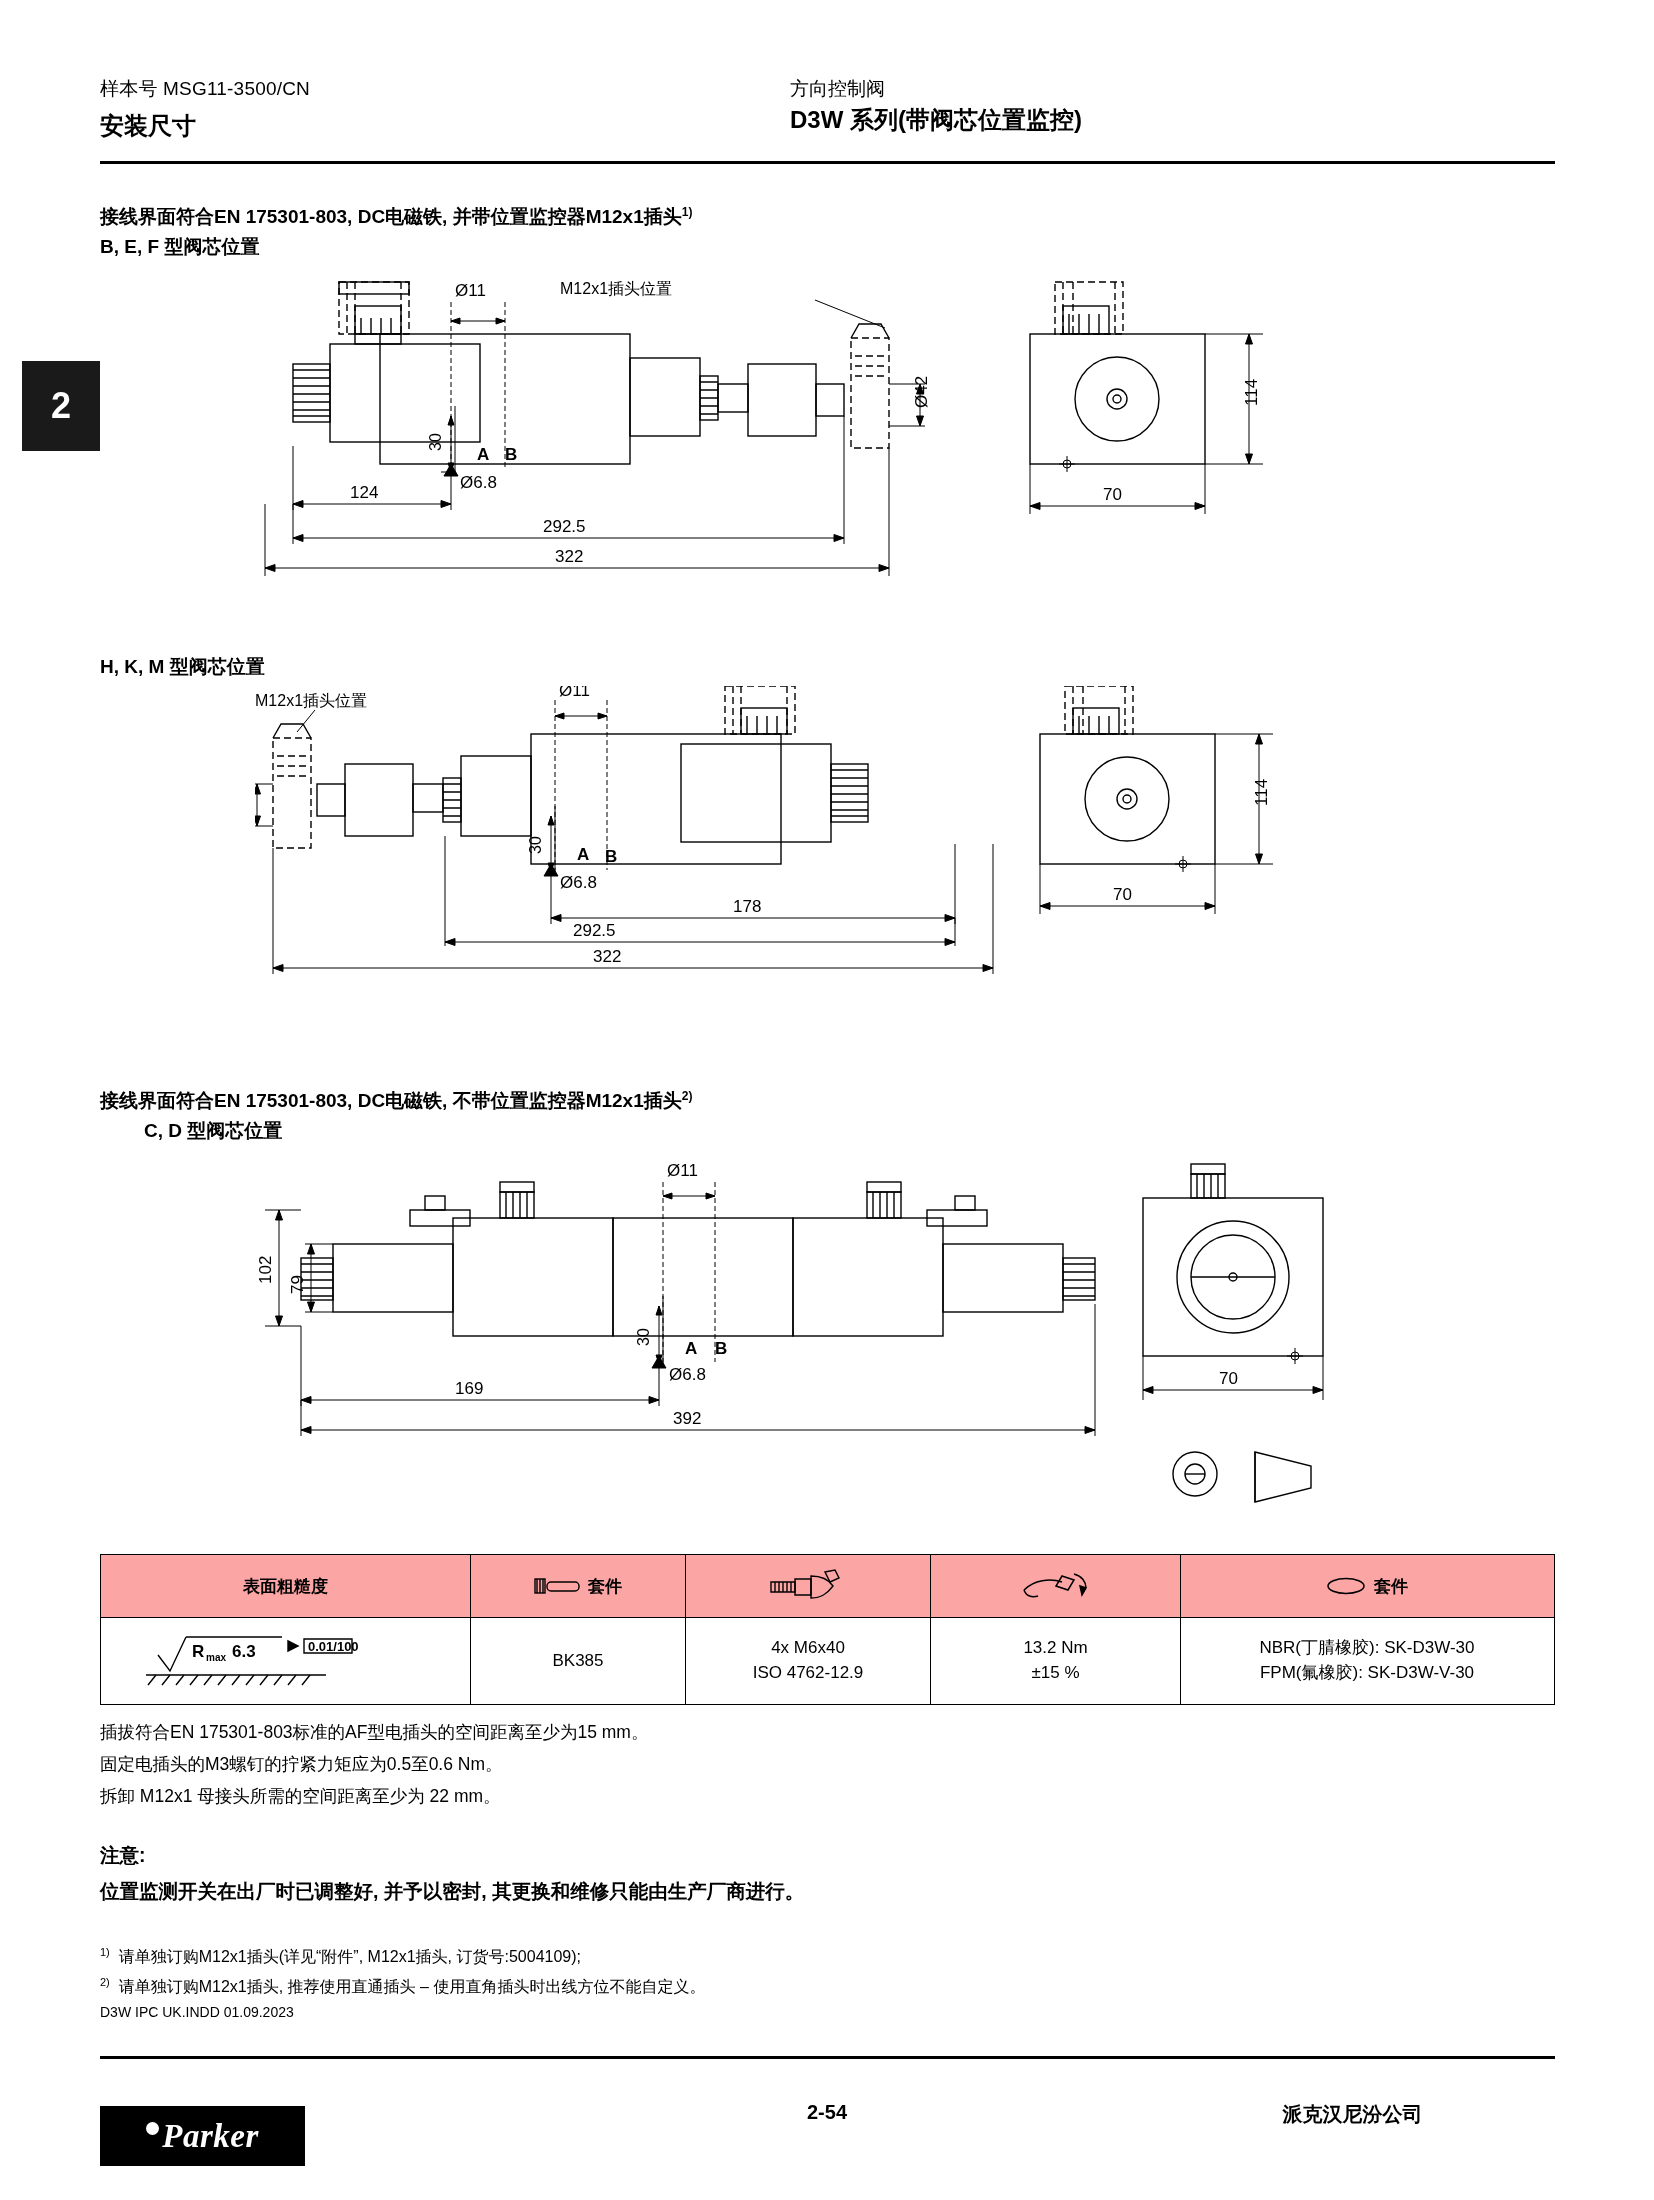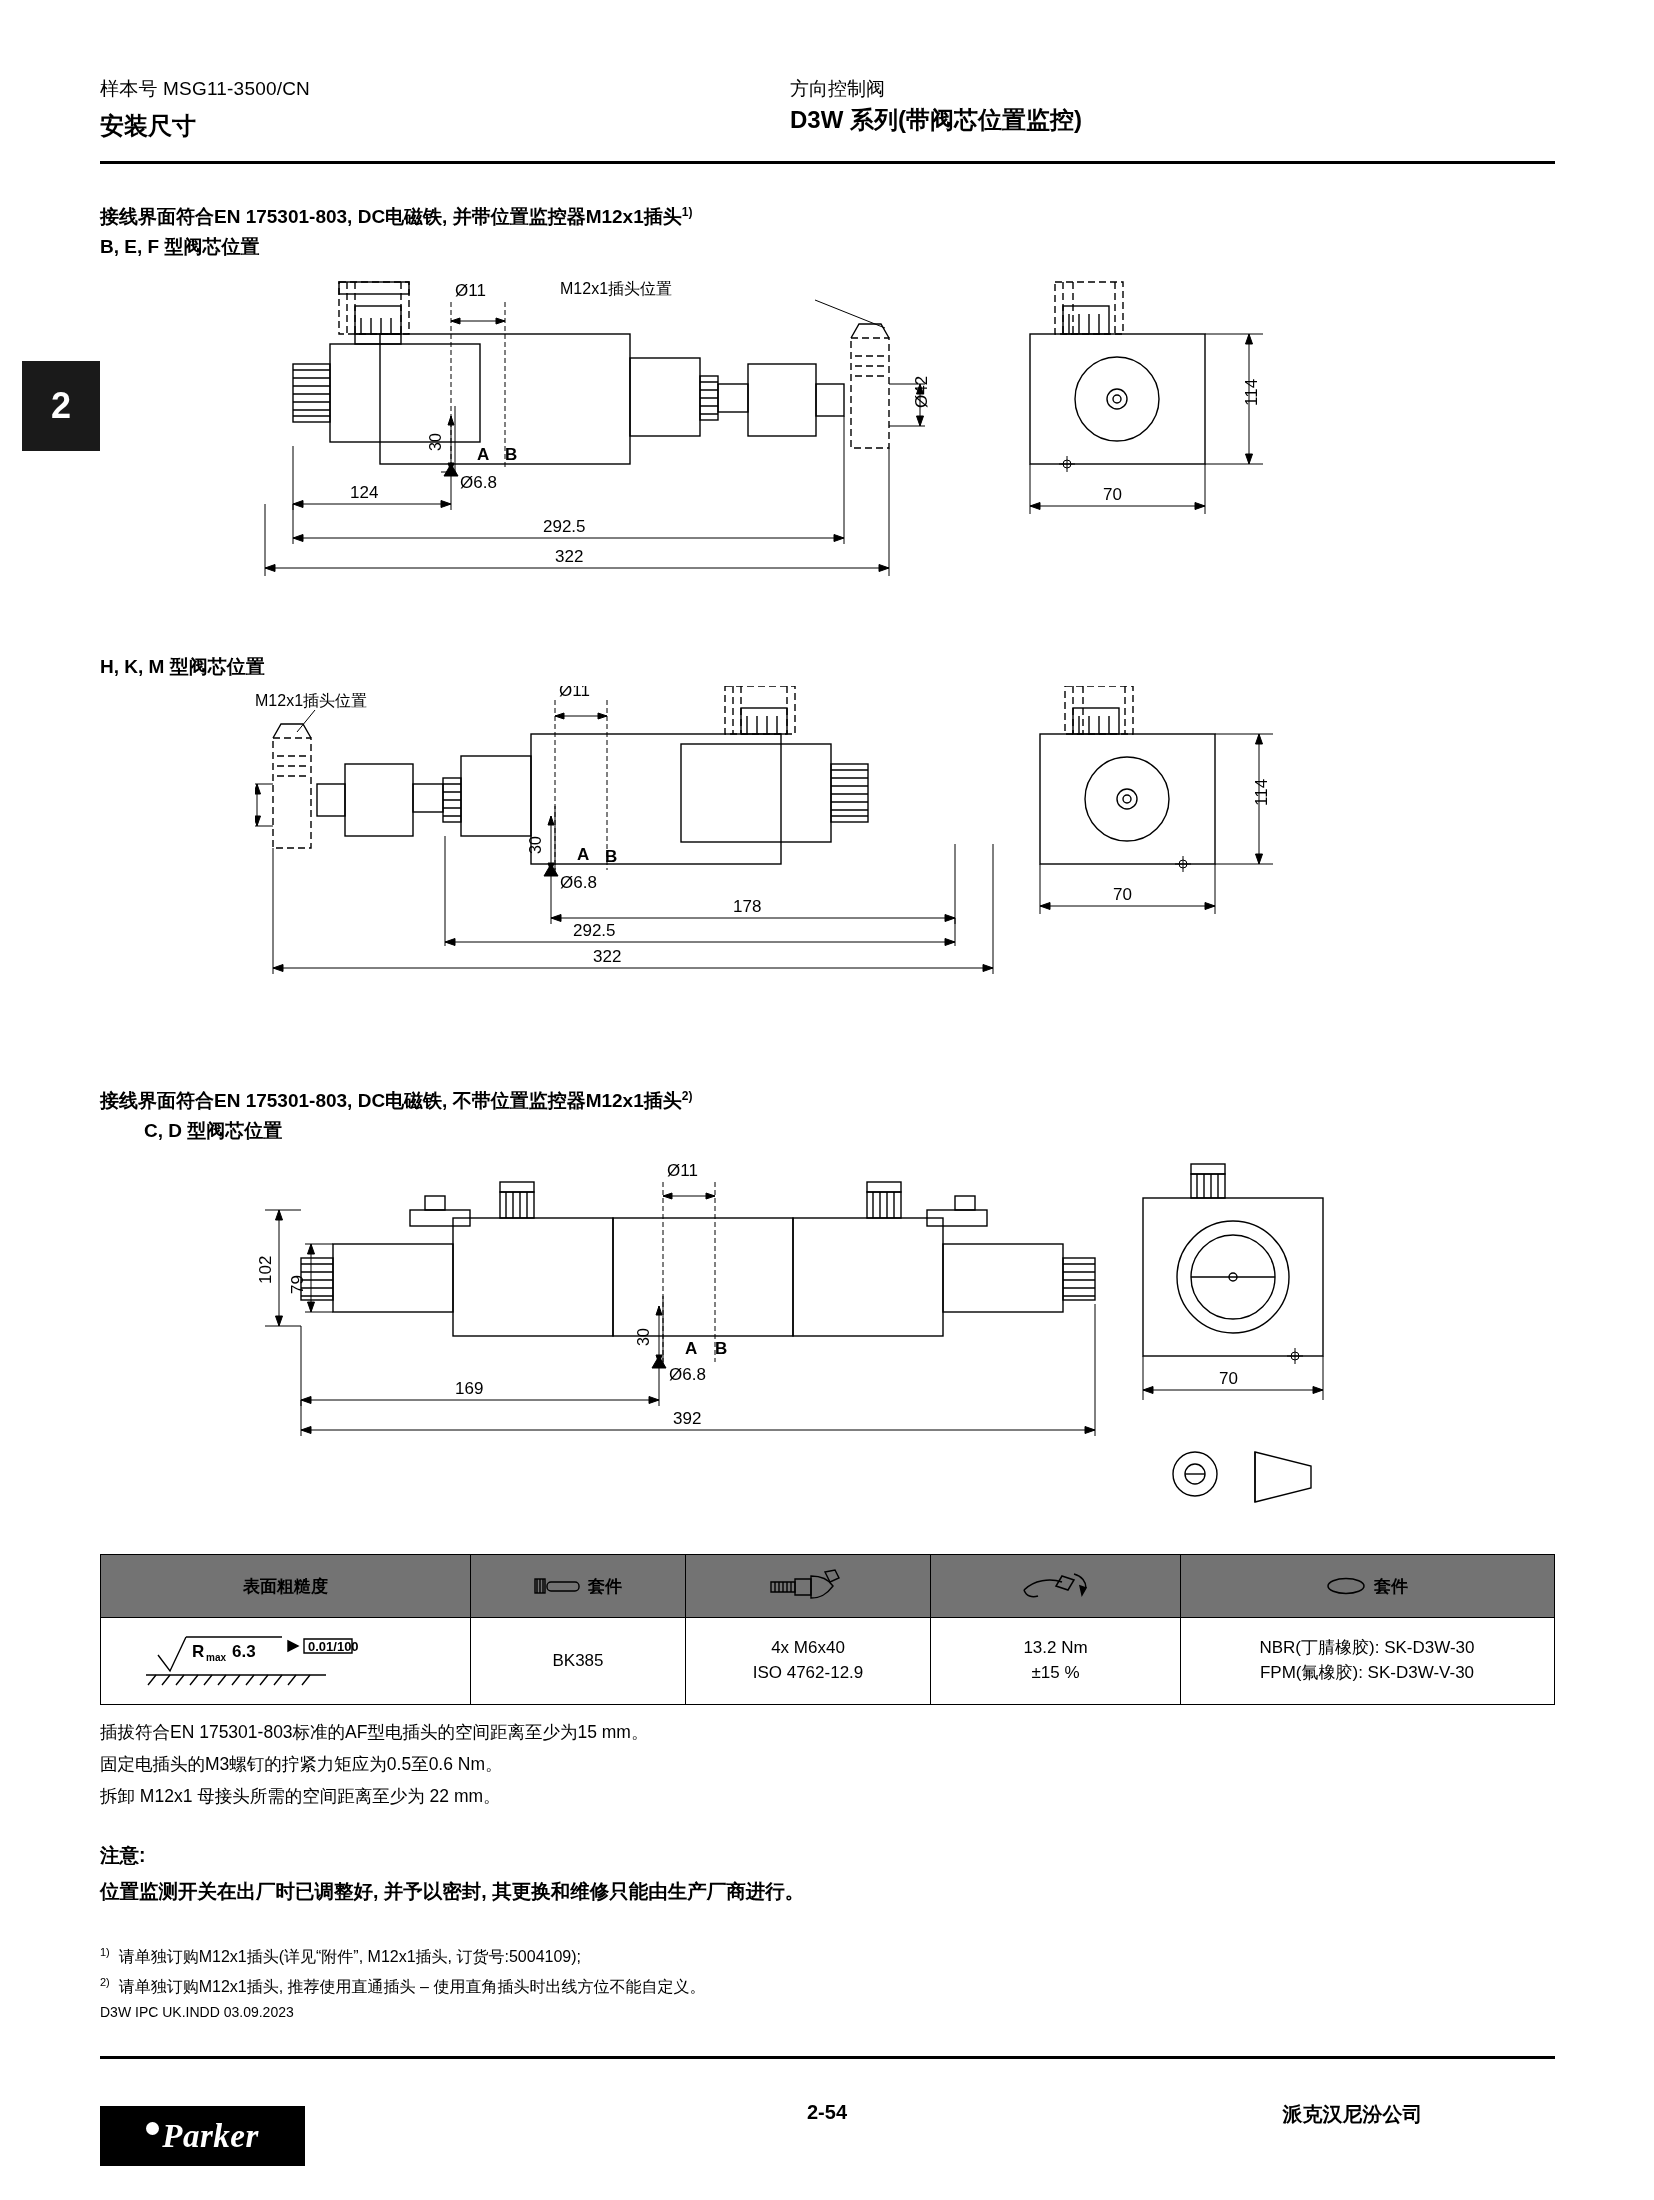--- a/index.html
+++ b/index.html
@@ -32,21 +32,21 @@
   
   .sec-head { position:absolute; font-size:19px; font-weight:bold; }
   .sub-head { position:absolute; font-size:19px; font-weight:bold; }
 
   
   .canvas { position:absolute; }
   .canvas svg { display:block; }
 
   
   .tbl { position:absolute; left:100px; top:1538px; width:1455px; border:1.5px solid #000; box-sizing:border-box; }
-  .tbl-head { display:flex; background:#737373; border-bottom:1.5px solid #000; height:62px; }
+  .tbl-head { display:flex; background:#fca5a5; border-bottom:1.5px solid #000; height:62px; }
   .tbl-body { display:flex; height:86px; }
   .tbl-c { display:flex; align-items:center; justify-content:center; box-sizing:border-box; font-size:17px; }
   .tbl-head .tbl-c { font-weight:bold; }
   .c1 { width:370px; border-right:1.5px solid #000; }
   .c2 { width:215px; border-right:1.5px solid #000; }
   .c3 { width:245px; border-right:1.5px solid #000; }
   .c4 { width:250px; border-right:1.5px solid #000; }
   .c5 { width:372px; }
   .cellstack { text-align:center; line-height:1.45; }
   .bold { font-weight:normal;margin-top:25px; }
@@ -497,21 +497,21 @@
   <div class="attn" style="left:100px; top:1826px;">注意:</div>
   <div class="attn" style="left:100px; top:1862px;">位置监测开关在出厂时已调整好, 并予以密封, 其更换和维修只能由生产厂商进行。</div>
 
   <div class="fn" style="left:100px; top:1930px;">
     <sup>1)</sup>&nbsp;&nbsp;<span>请单独订购M12x1插头(详见“附件”, M12x1插头, 订货号:5004109);</span>
   </div>
   <div class="fn" style="left:100px; top:1960px;">
     <sup>2)</sup>&nbsp;&nbsp;<span>请单独订购M12x1插头, 推荐使用直通插头 – 使用直角插头时出线方位不能自定义。</span>
   </div>
 
-  <div class="srcline">D3W IPC UK.INDD 03.09.2023</div>
+  <div class="srcline">D3W IPC UK.INDD 01.09.2023</div>
 
   <div class="foot-rule"></div>
   <div class="foot-page">2-54</div>
   <div class="foot-right">派克汉尼汾公司</div>
   <div class="parker-logo">
     <span class="dot"></span>
       <span>Parker</span>
   </div>
 
 </div>

